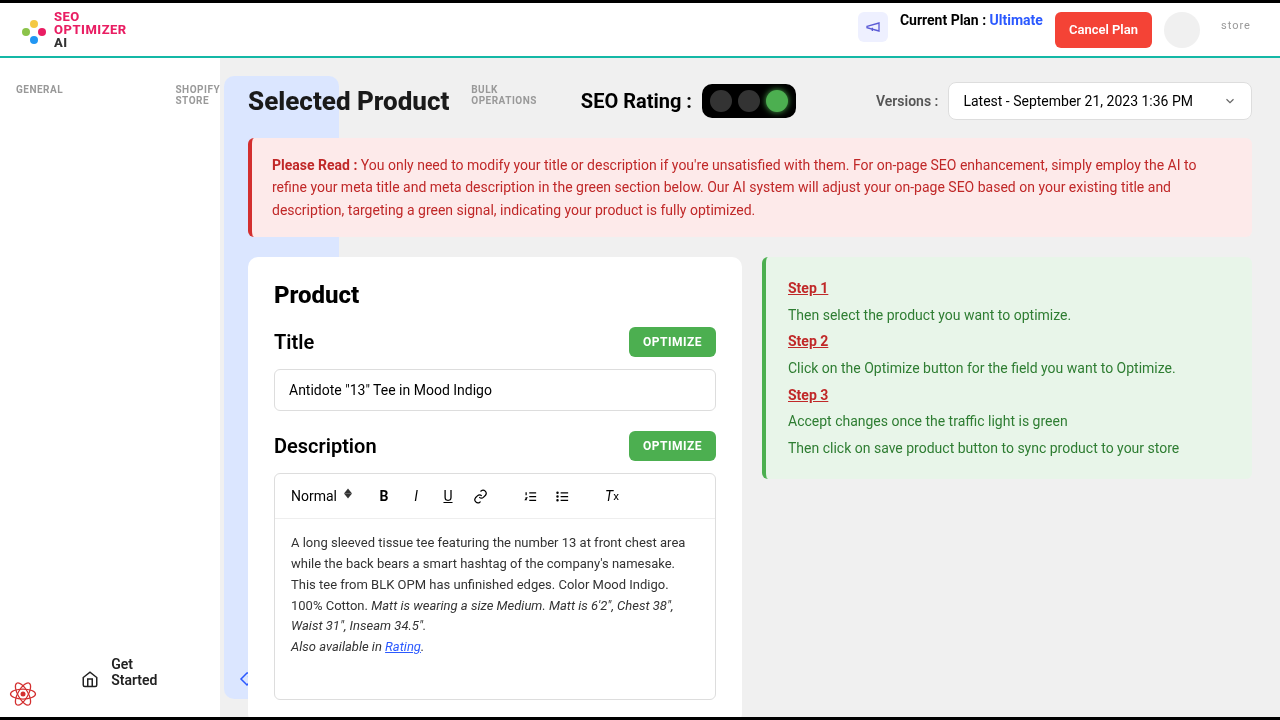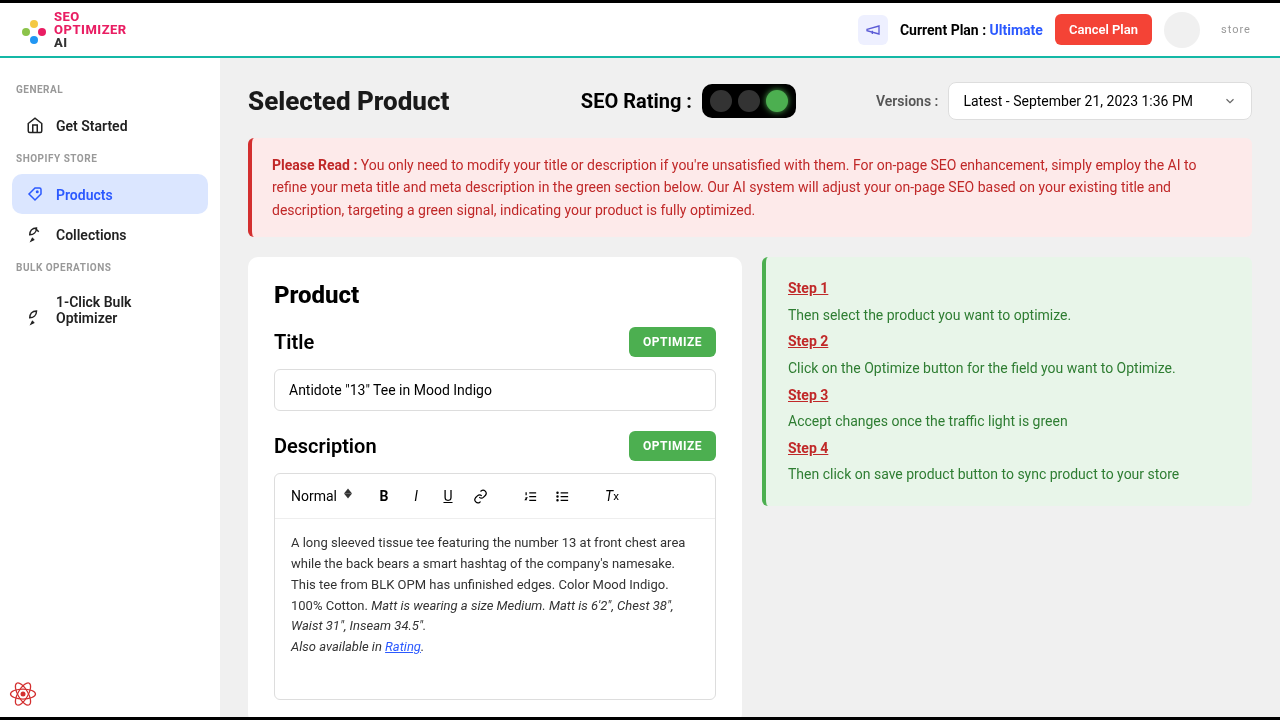--- a/index.html
+++ b/index.html
@@ -8,29 +8,29 @@
 .logo{display:flex;align-items:center;gap:6px}
 .logo-dots{position:relative;width:28px;height:28px}
 .logo-dots span{position:absolute;width:8px;height:8px;border-radius:50%}
 .logo-dots .d1{background:#f4c842;top:4px;left:10px}
 .logo-dots .d2{background:#8bc34a;top:12px;left:2px}
 .logo-dots .d3{background:#e91e63;top:12px;left:18px}
 .logo-dots .d4{background:#2196f3;top:20px;left:10px}
 .logo-text{display:flex;flex-direction:column;line-height:1}
 .logo-text .l1{color:#e91e63;font-weight:800;font-size:13px;letter-spacing:.5px}
 .logo-text .l2{color:#333;font-weight:800;font-size:13px;letter-spacing:.5px}
-.topbar-right{margin-left:auto;display:flex;align-items:center;gap:12px}
+.topbar-right{margin-left:auto;display:flex;gap:12px}
 .announce{width:30px;height:30px;background:#eef0ff;border-radius:6px;display:flex;align-items:center;justify-content:center;color:#5b5bd6;cursor:pointer}
 .plan-text{font-weight:700;font-size:14px}
 .plan-text .ult{color:#2b59ff}
 .cancel-btn{background:#f44336;color:#fff;border:none;padding:8px 14px;border-radius:6px;font-weight:600;font-size:13px;cursor:pointer}
 .avatar{width:36px;height:36px;border-radius:50%;background:#f0f0f0}
 .store-badge{width:48px;height:28px;display:flex;align-items:center;justify-content:center;font-size:11px;color:#999;letter-spacing:1px}
 .layout{display:flex;height:calc(100% - 55px)}
-.sidebar{width:220px;background:#fff;padding:18px 12px;display:flex;flex-direction:column}
+.sidebar{width:220px;background:#fff;padding:18px 12px;display:flex;flex-direction:row}
 .sec-label{font-size:10px;font-weight:700;color:#999;letter-spacing:.5px;margin:8px 4px 10px}
 .nav-item{display:flex;align-items:flex-end;gap:12px;padding:11px 14px;border-radius:10px;cursor:pointer;font-size:14px;font-weight:600;color:#222}
 .nav-item.active{background:#dbe6ff;color:#2b59ff}
 .nav-item svg{width:18px;height:18px;flex-shrink:0}
 .help-card{margin-top:auto;background:#f5f5f5;border-radius:10px;padding:16px;text-align:center;font-size:13px}
 .help-card .h1{font-weight:700;margin-bottom:6px}
 .help-card .h2{margin-bottom:2px;color:#555}
 .help-card .h3{color:#2b59ff;font-weight:600;margin-bottom:12px}
 .contact-btn{background:#ffc048;border:none;padding:8px 16px;border-radius:6px;font-weight:600;font-size:13px;cursor:pointer}
 .react-icon{position:absolute;bottom:8px;left:8px;width:30px;height:30px}
@@ -235,21 +235,20 @@
         </div>
       </div>
 
       <div class="steps-card">
         <div class="step-h">Step 1</div>
         <div class="step-t">Then select the product you want to optimize.</div>
         <div class="step-h">Step 2</div>
         <div class="step-t">Click on the Optimize button for the field you want to Optimize.</div>
         <div class="step-h">Step 3</div>
         <div class="step-t">Accept changes once the traffic light is green</div>
-        <div class="step-h">Step 4</div>
         <div class="step-t">Then click on save product button to sync product to your store</div>
       </div>
     </div>
   </main>
 </div>
 
 <svg class="react-icon" viewBox="0 0 24 24">
     <circle cx="12" cy="12" r="2" fill="#d32f2f"></circle>
     <g fill="none" stroke="#d32f2f" stroke-width="1">
       <ellipse cx="12" cy="12" rx="10" ry="4"></ellipse>

